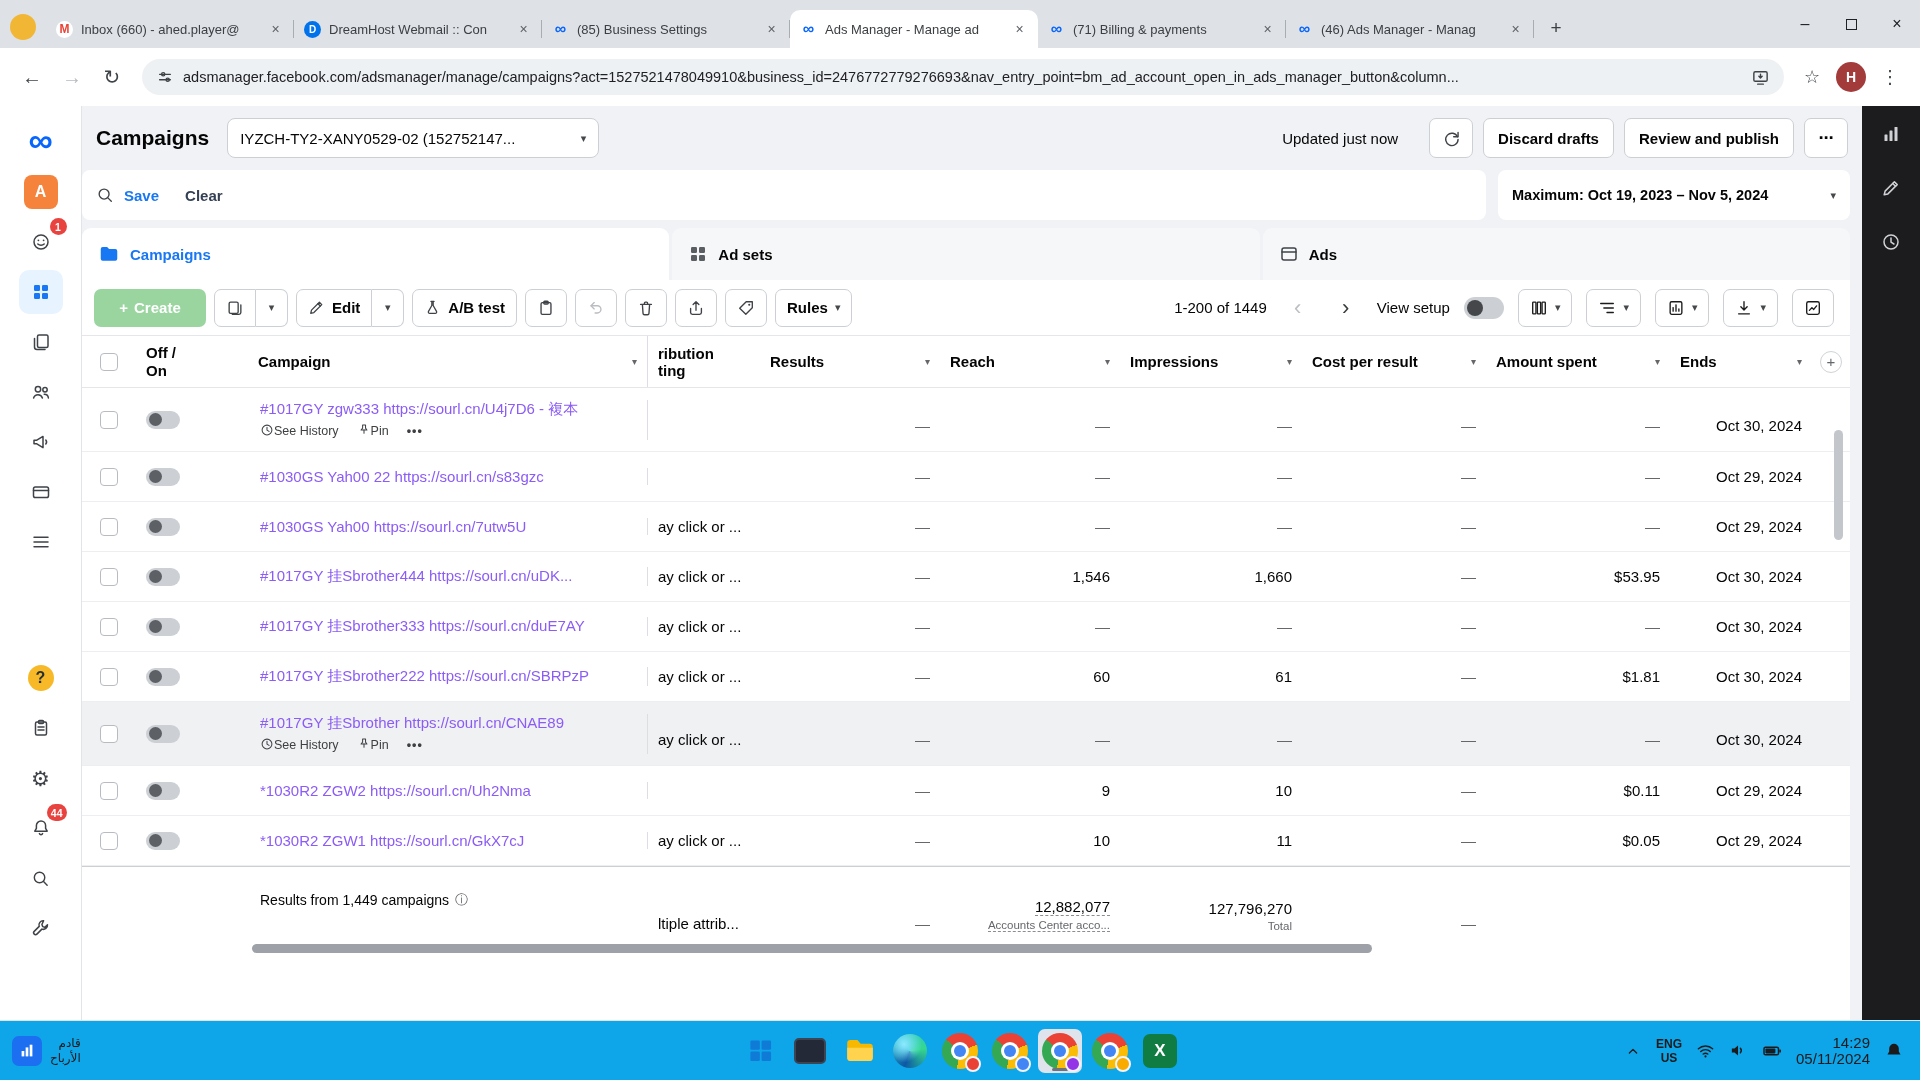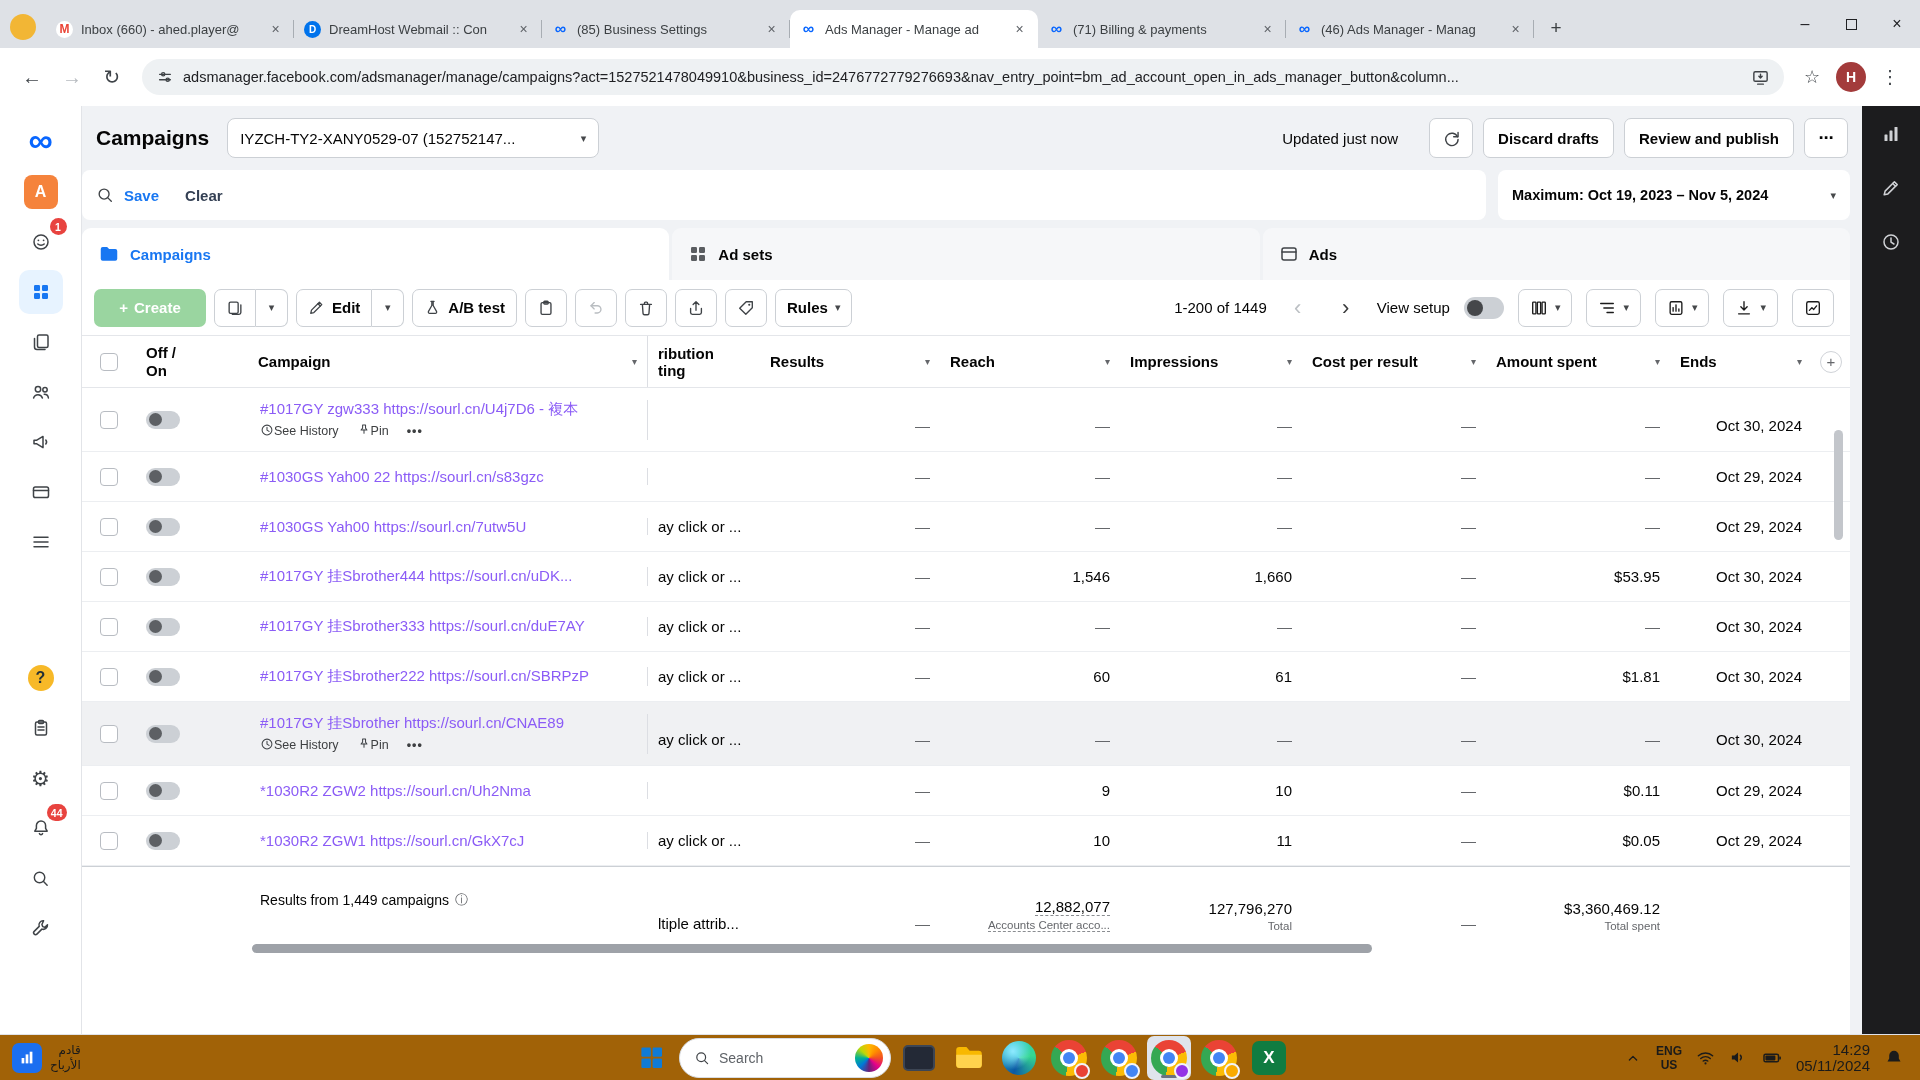--- a/index.html
+++ b/index.html
@@ -131,21 +131,21 @@
 .tfoot .c-attr{align-items:flex-start}
 .fmain{font-size:15px}
 .fsub{font-size:11.5px;color:#65676b;white-space:nowrap}
 .dotted{border-bottom:1px dashed #8a8d91}
 .infoglyph{color:#65676b;font-size:13px}
 .hscrollzone{height:36px;position:relative;flex:none}
 .hthumb{position:absolute;left:170px;top:12px;width:1120px;height:9px;border-radius:5px;background:#9ea2a8}
 .vthumb{position:absolute;right:7px;top:150px;width:9px;height:110px;border-radius:5px;background:#c3c6cb}
 
 
-.taskbar{height:46px;background:#a16207;border-top:1px solid #e0e3e9;display:flex;align-items:center;position:relative;padding:0 12px;flex:none}
+.taskbar{height:60px;background:#0ea5e9;border-top:1px solid #e0e3e9;display:flex;align-items:center;position:relative;padding:0 12px;flex:none}
 .tb-widget{display:flex;align-items:center;gap:8px}
 .wicon{width:30px;height:30px;border-radius:7px;background:#1b6ff0;display:flex;align-items:center;justify-content:center}
 .wtext{display:flex;flex-direction:column;align-items:flex-start;font-size:12px;line-height:15px;color:#1a1a1a}
 .tb-center{position:absolute;left:50%;transform:translateX(-50%);display:flex;align-items:center;gap:6px}
 .tb-appicon{width:44px;height:44px;border-radius:7px;display:flex;align-items:center;justify-content:center;position:relative}
 .tb-appicon.active{background:#dfe4ec}
 .tb-appicon.active::after{content:"";position:absolute;bottom:2px;left:50%;transform:translateX(-50%);width:16px;height:3px;border-radius:2px;background:#6b7280}
 .searchpill{height:40px;width:212px;background:#fff;border:1px solid #d8dce3;border-radius:20px;display:flex;align-items:center;padding:0 7px 0 14px;gap:9px}
 .searchpill .sptext{flex:1;color:#5f6368;font-size:14px}
 .bingic{width:28px;height:28px;border-radius:50%;background:conic-gradient(#ffb900,#ff8c00,#f25022,#e3008c,#68217a,#0078d7,#00b294,#bad80a,#ffb900)}
@@ -327,21 +327,21 @@
             <path d="M12.6 2.8a4.2 4.2 0 0 0-4.4 5.6l-5 5a1.9 1.9 0 0 0 2.7 2.7l5-5a4.2 4.2 0 0 0 5.6-4.4l-2.7 2.7-2.1-.8-.8-2.1z"></path>
           </svg>
         </div>
       </div>
 
     <div class="main">
 
       <div class="pagehead">
         <span class="ptitle">Campaigns</span>
         <div class="acctsel">
-          <span class="selt">IYZCH-TY2-XANY0529-07 (152752147...</span>
+          <span class="selt">IYZCH-TY2-XANY0529-02 (152752147...</span>
           <span class="caret">▾</span>
         </div>
         <div class="ph-right">
           <span class="updated">Updated just now</span>
           <div class="btn iconb">
             <svg class="i" width="19" height="19" viewBox="0 0 20 20">
                 <path d="M16.3 8.2A6.5 6.5 0 1 0 16.9 11"></path>
                 <path d="M16.9 3.6v4.6h-4.6"></path>
               </svg>
           </div>
@@ -806,24 +806,20 @@
               <span class="fmain dotted">12,882,077</span>
               <span class="fsub dotted">Accounts Center acco...</span>
             </div>
           <div class="c c-imp">
               <span class="fmain">127,796,270</span>
               <span class="fsub">Total</span>
             </div>
           <div class="c c-cpr">
               <span class="fmain dash">—</span>
             </div>
-          <div class="c c-spent">
-              <span class="fmain">$3,360,469.12</span>
-              <span class="fsub">Total spent</span>
-            </div>
           <div class="c c-ends"></div>
           <div class="c c-rail"></div>
         </div>
 
         <div class="hscrollzone">
           <div class="hthumb"></div>
         </div>
         <div class="vthumb"></div>
       </div>
     </div>
@@ -860,28 +856,20 @@
       </span>
     </div>
     <div class="tb-center">
       <div class="tb-appicon">
         <svg width="27" height="27" viewBox="0 0 20 20">
             <rect fill="#0f7bd7" x="2.5" y="2.5" width="7" height="7" rx="1"></rect>
             <rect fill="#0f7bd7" x="10.8" y="2.5" width="7" height="7" rx="1"></rect>
             <rect fill="#0f7bd7" x="2.5" y="10.8" width="7" height="7" rx="1"></rect>
             <rect fill="#0f7bd7" x="10.8" y="10.8" width="7" height="7" rx="1"></rect>
           </svg>
-      </div>
-      <div class="searchpill">
-        <svg class="i" width="16" height="16" viewBox="0 0 20 20">
-            <circle cx="9" cy="9" r="5.5"></circle>
-            <line x1="13.2" y1="13.2" x2="17" y2="17"></line>
-          </svg>
-        <span class="sptext">Search</span>
-        <span class="bingic"></span>
       </div>
       <span id="taskapps" style="display:flex;align-items:center;gap:6px">
           <div class="tb-appicon ">
             <span class="deskic"></span>
           </div>
           <div class="tb-appicon ">
             <svg width="32" height="32" viewBox="0 0 20 20">
               <path fill="#f8b800" d="M2 5.2A2 2 0 0 1 4 3.2h4.4l2 2.2H16a2 2 0 0 1 2 2V14a2.2 2.2 0 0 1-2.2 2.2H4.2A2.2 2.2 0 0 1 2 14z"></path>
               <path fill="#ffd34d" d="M2 8h16v6a2.2 2.2 0 0 1-2.2 2.2H4.2A2.2 2.2 0 0 1 2 14z"></path>
             </svg>

